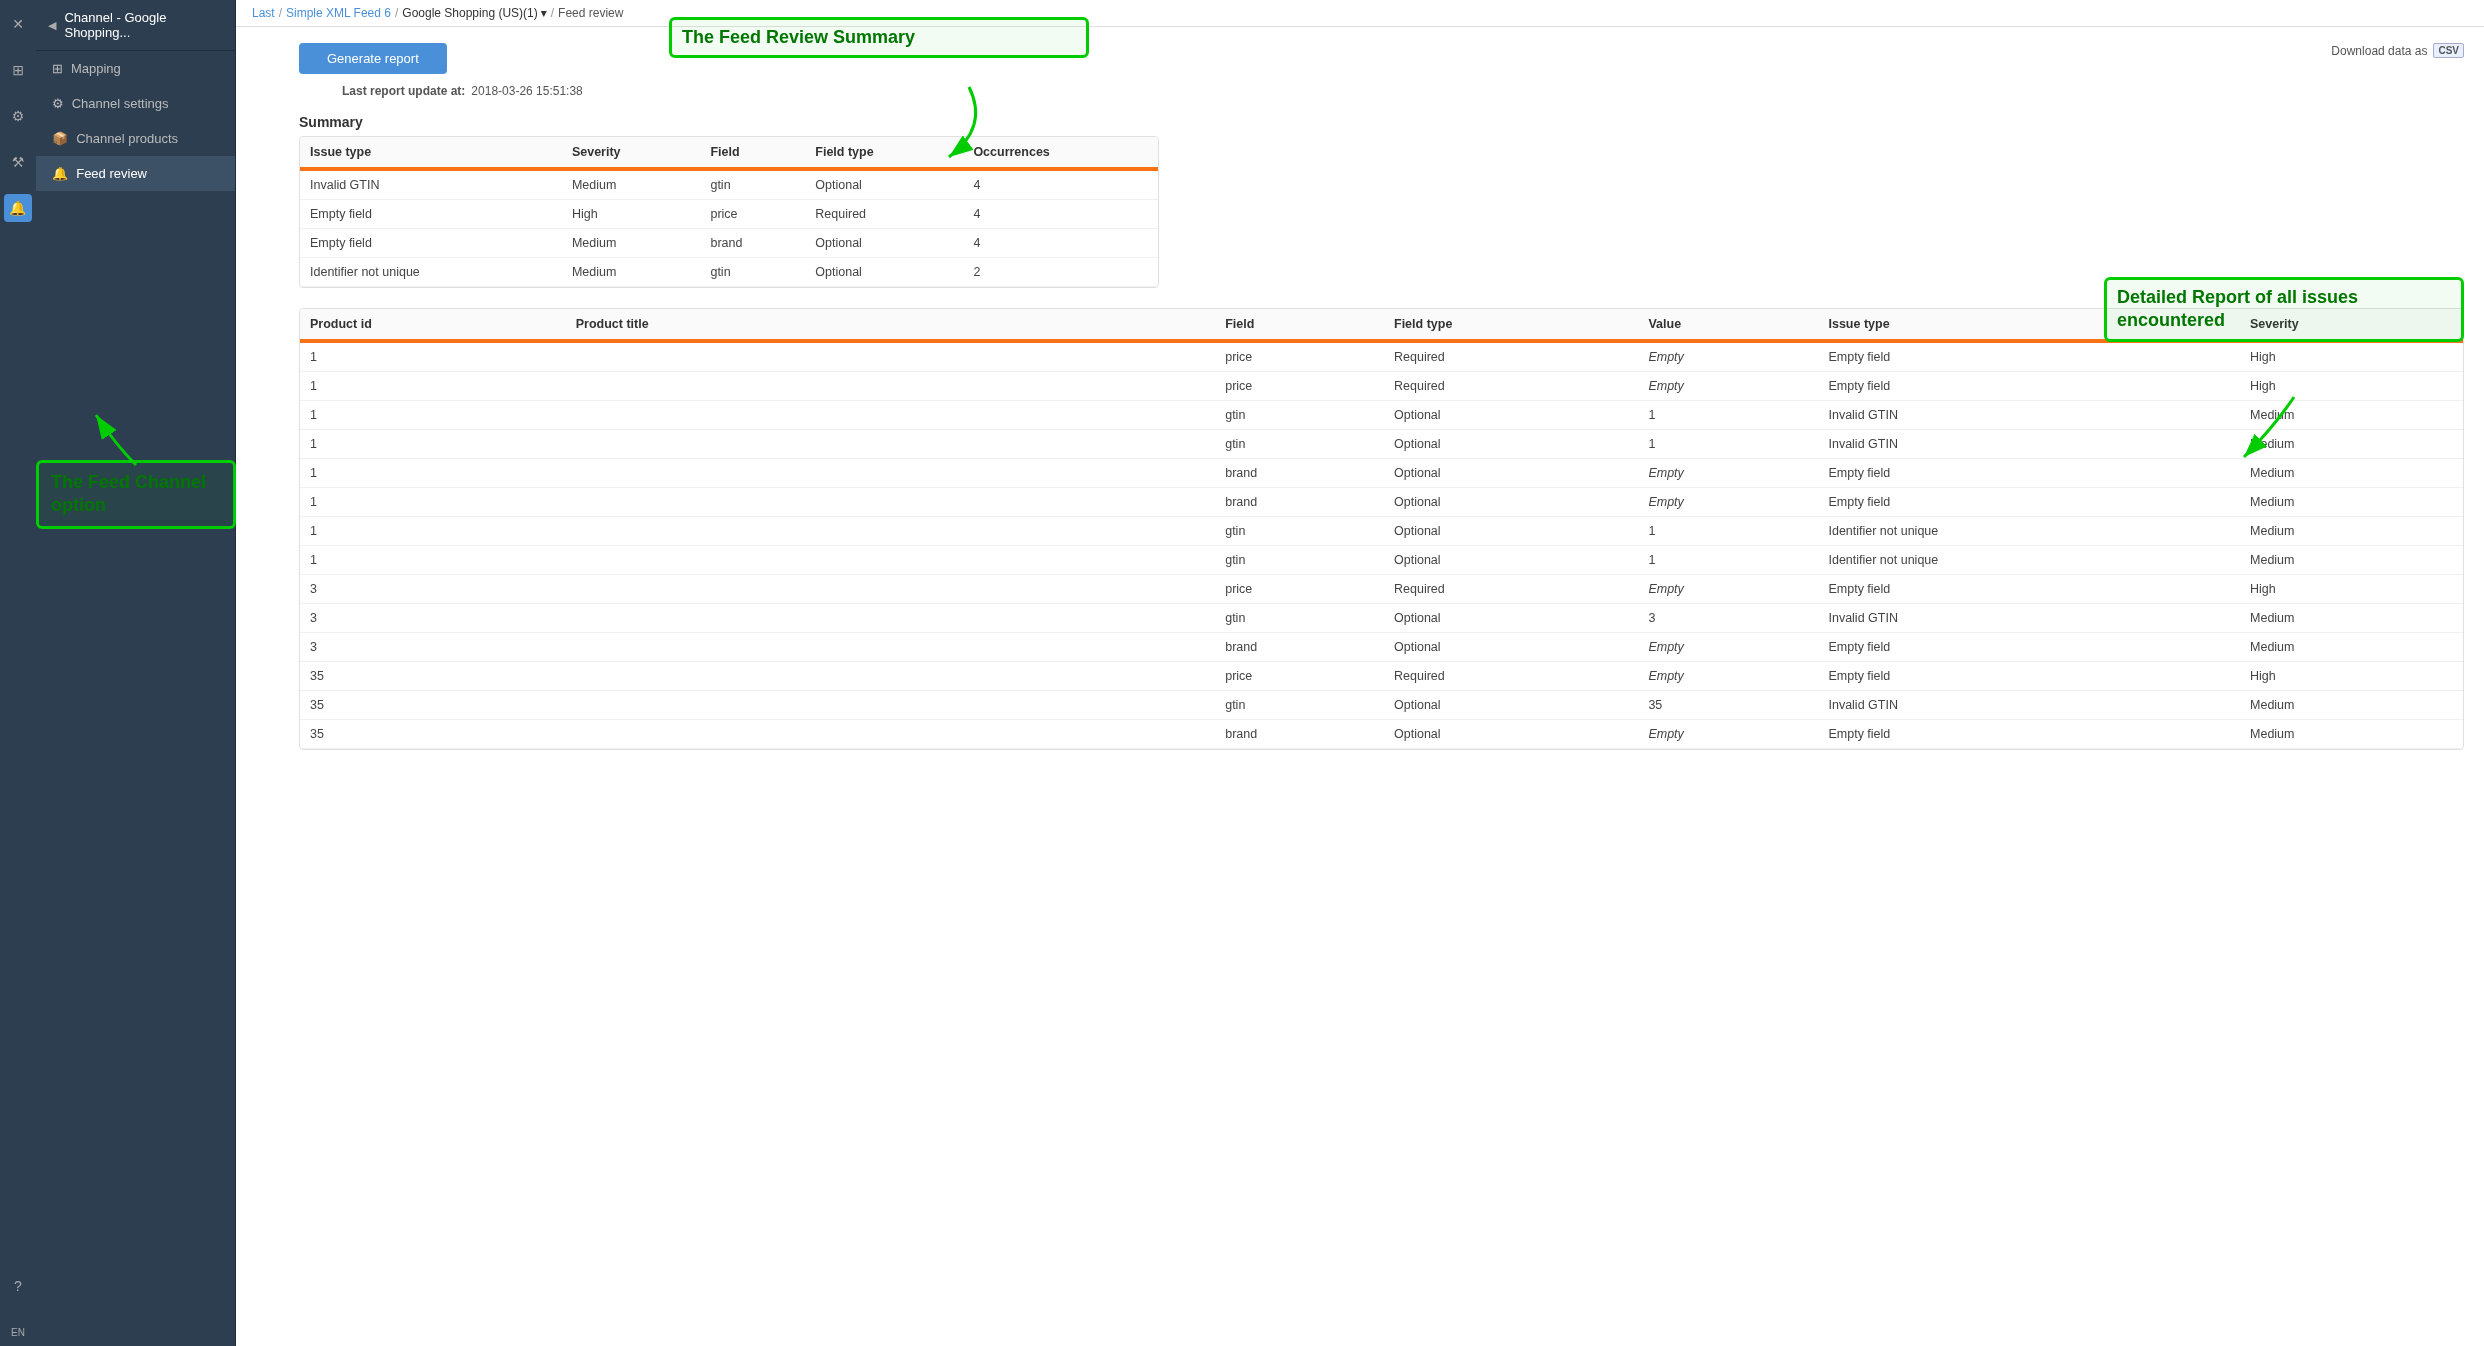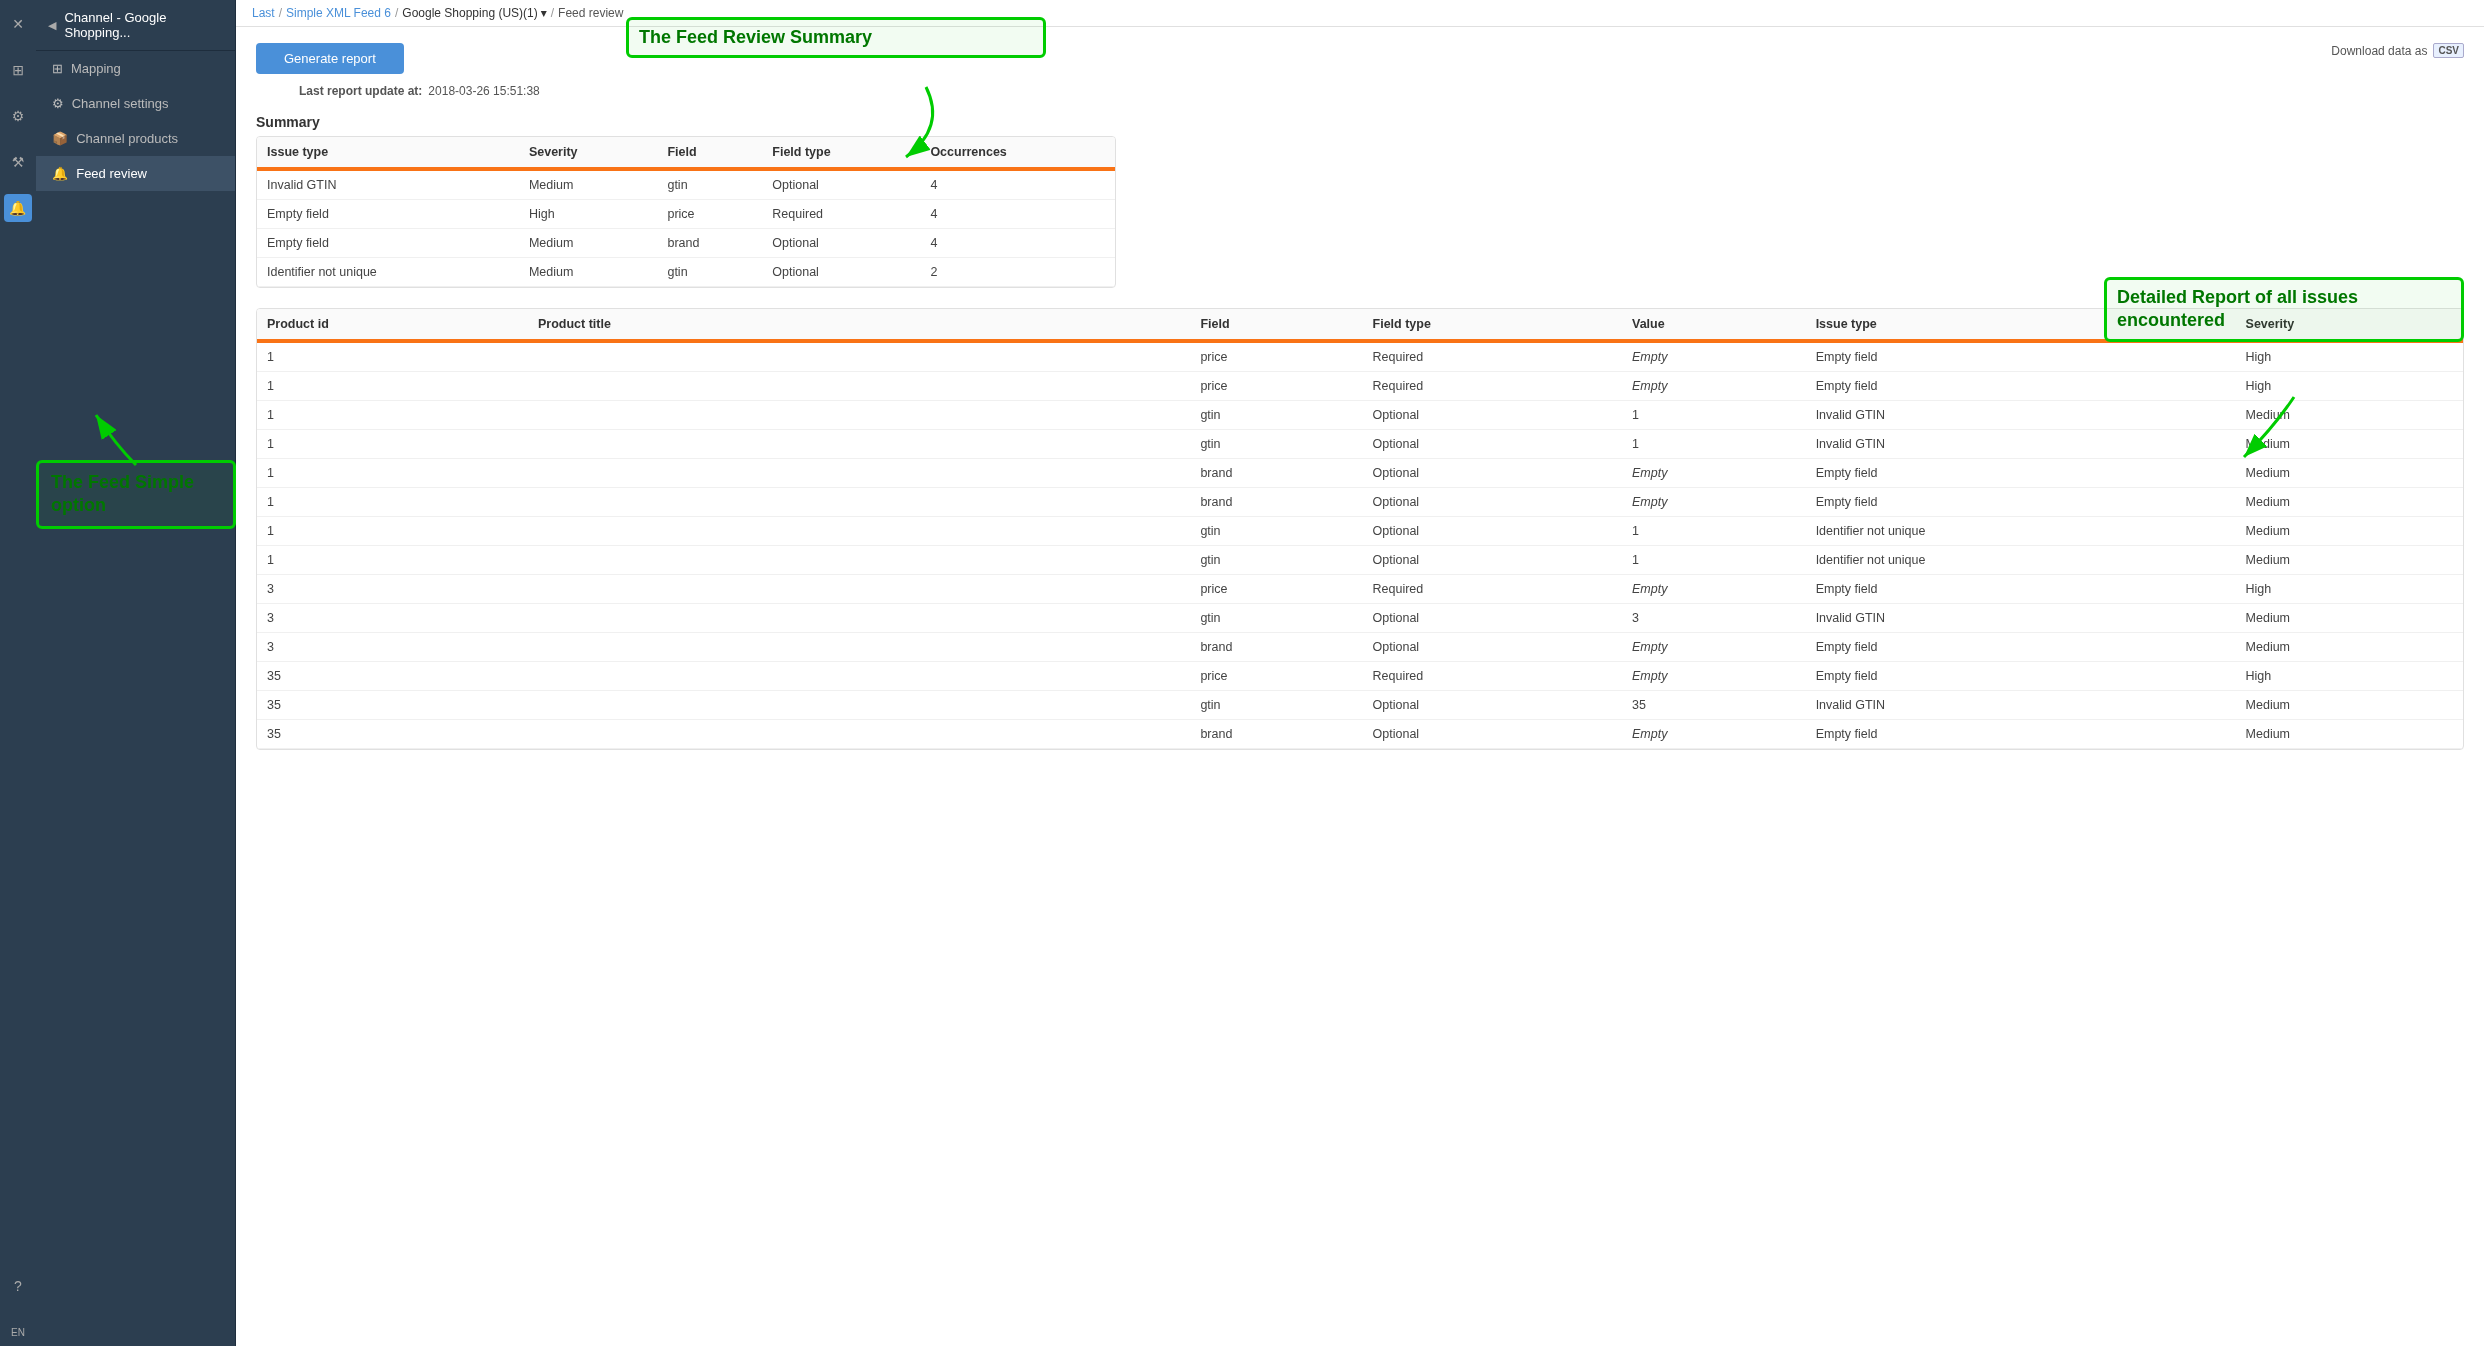--- a/index.html
+++ b/index.html
@@ -237,21 +237,21 @@
     <a href="#">Simple XML Feed 6</a>
     <span class="sep">/</span>
     <span class="dropdown-btn">
       <span>Google Shopping (US)(1)</span>
       <span>▾</span>
     </span>
     <span class="sep">/</span>
     <span>Feed review</span>
   </div>
 
-  <div class="content-area" style="position:relative;">
+  <div class="content-area" style="position:relative;margin-left:43px;">
 
     
     <div class="top-right-actions">
       <span>Download data as</span>
       <span class="csv-icon">CSV</span>
     </div>
 
     
     <button class="generate-btn">Generate report</button>
 
@@ -480,21 +480,21 @@
           <polygon points="0 0, 8 3, 0 6" fill="#00cc00"></polygon>
         </marker>
       </defs>
       <path d="M 80,0 Q 60,30 30,60" stroke="#00cc00" stroke-width="3" fill="none" marker-end="url(#arrowhead2)"></path>
     </svg>
 
   </div>
 </div>
 
 <div style="position:fixed; left: 36px; top: 460px; width: 200px; border: 3px solid #00cc00; border-radius: 6px; background: rgba(0,204,0,0.05); padding: 8px 12px; font-size: 18px; font-weight: 700; color: #007700; z-index: 200; pointer-events: none; line-height: 1.3;">
-  <span>The Feed Simple option</span>
+  <span>The Feed Channel option</span>
 </div>
 
 <svg style="position:fixed; left: 36px; top: 395px; z-index: 199; pointer-events: none; overflow: visible;" width="180" height="80">
   <defs>
     <marker id="arrowhead3" markerWidth="8" markerHeight="6" refX="8" refY="3" orient="auto">
       <polygon points="0 0, 8 3, 0 6" fill="#00cc00"></polygon>
     </marker>
   </defs>
   <path d="M 100,70 Q 80,50 60,20" stroke="#00cc00" stroke-width="3" fill="none" marker-end="url(#arrowhead3)"></path>
 </svg>

